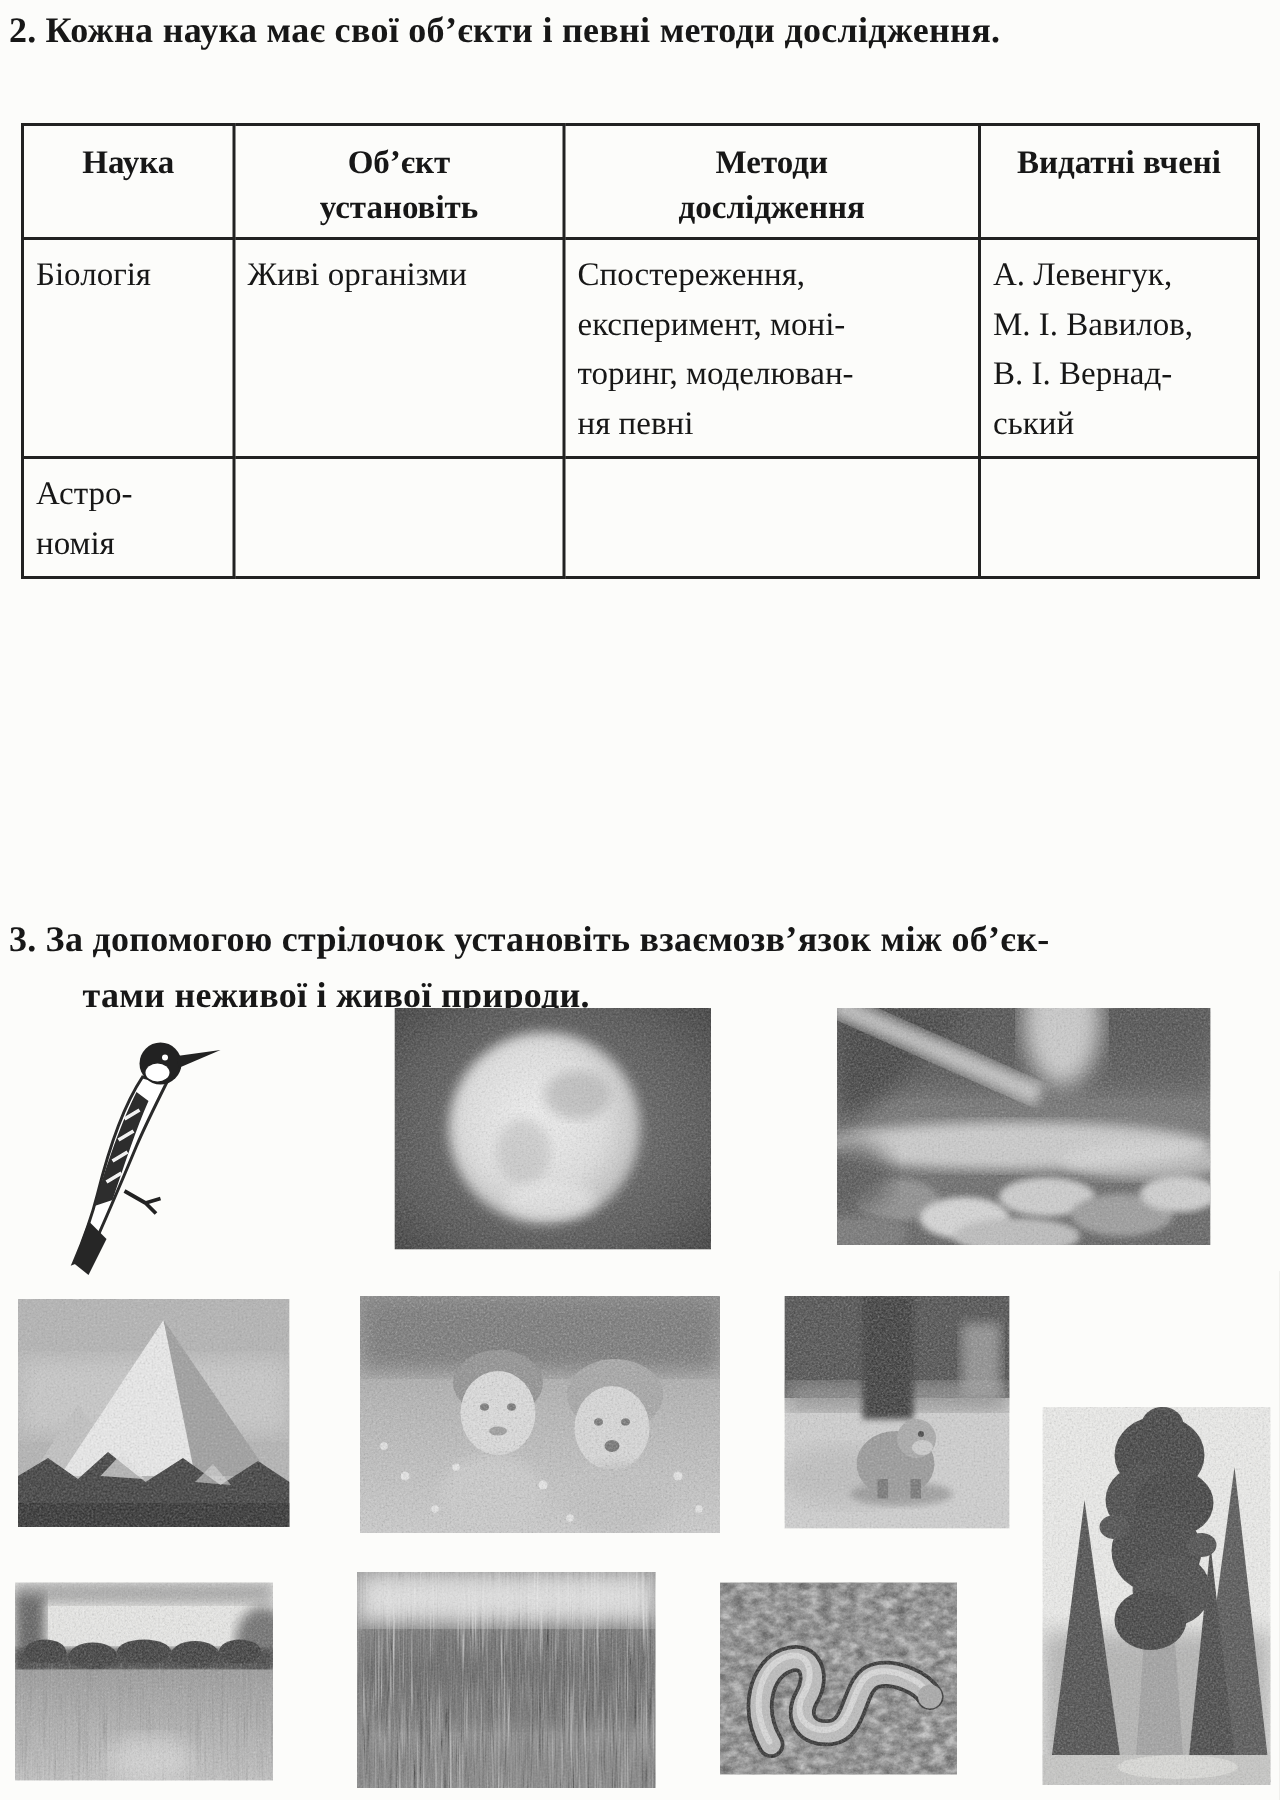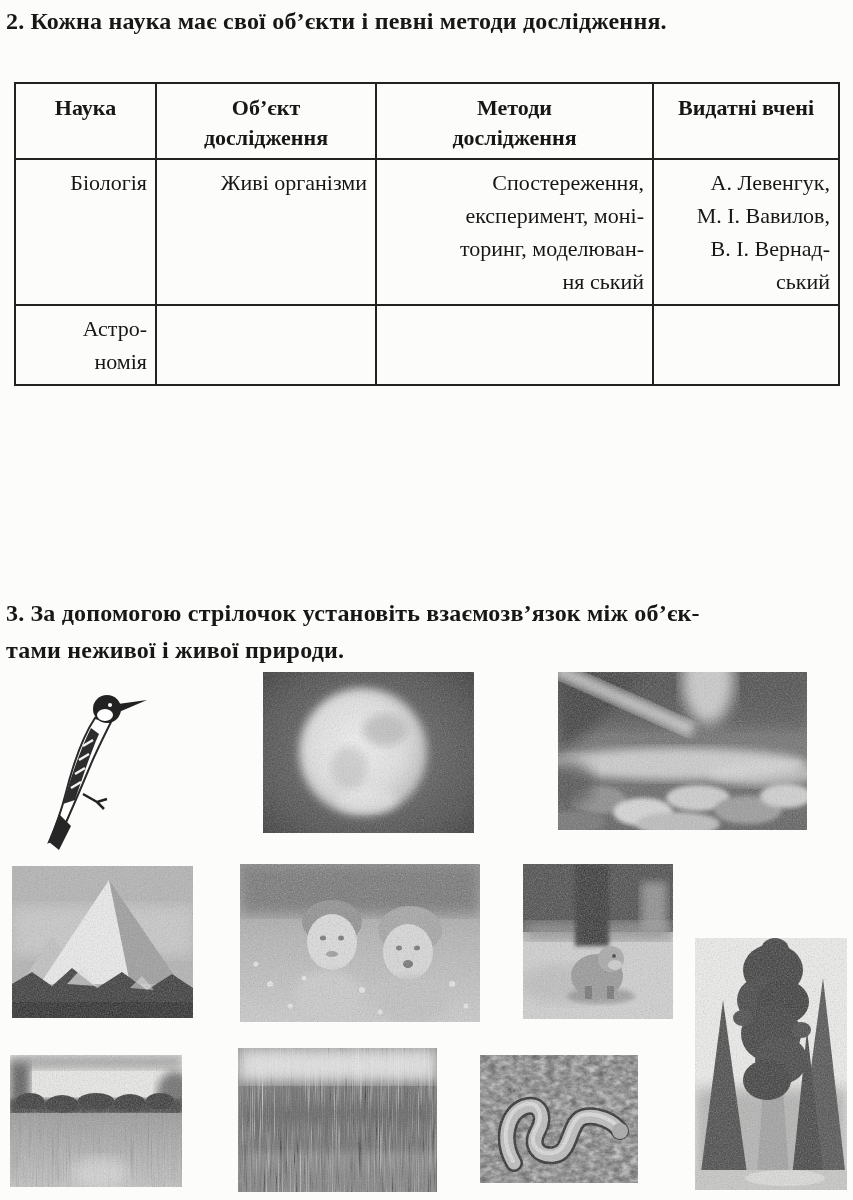--- a/index.html
+++ b/index.html
@@ -5,28 +5,28 @@
   html,body{margin:0;padding:0;background:#e8e8e4;}
   .page{
     position:relative;width:853px;height:1200px;margin:0 auto;
     background:#fcfcfa;color:#171717;overflow:hidden;
     font-family:"Liberation Serif","DejaVu Serif",serif;
   }
   
   .task-heading{position:absolute;left:6px;font-size:24px;font-weight:700;letter-spacing:.2px;line-height:37px;}
   .task-heading .tnum{font-weight:700;margin-right:6px;}
   #task2-heading{top:3px;width:846px;}
-  #task3-heading{top:595px;width:846px;}
-  #task3-heading .cont{}
+  #task3-heading{top:609px;width:846px;}
+  #task3-heading .cont{margin-left:49px;}
   
   .tbl-wrap{position:absolute;left:14px;top:48px;margin-top:34px;}
   table.science{border-collapse:collapse;table-layout:fixed;width:824px;}
   table.science th,table.science td{
     box-sizing:border-box;border:2px solid #222;white-space:pre-line;
-    padding:6px 8px;vertical-align:top;font-size:22px;line-height:1.5;text-align:right;
+    padding:6px 8px;vertical-align:top;font-size:22px;line-height:1.5;text-align:left;
   }
   table.science th{font-weight:700;text-align:center;line-height:1.35;padding-top:9px;height:74px;}
   tr.r-bio td{height:146px;}
   tr.r-sm td{height:78px;}
   
   figure.photo{position:absolute;margin:0;padding:0;}
   figure.photo svg{display:block;}
   .defs-holder{position:absolute;width:0;height:0;overflow:hidden;}
 </style>
 </head>
@@ -99,32 +99,32 @@
       <colgroup>
         <col style="width:141px">
           <col style="width:220px">
           <col style="width:277px">
           <col style="width:186px">
       </colgroup>
       <tbody>
           <tr>
         <th>Наука</th>
         <th>Об’єкт
-дослідження</th>
+установіть</th>
         <th>Методи
 дослідження</th>
         <th>Видатні вчені</th>
       </tr>
       <tr class="r-bio">
         <td>Біологія</td>
         <td>Живі організми</td>
         <td>Спостереження,
 експеримент, моні-
 торинг, моделюван-
-ня ський</td>
+ня певні</td>
         <td>А. Левенгук,
 М. І. Вавилов,
 В. І. Вернад-
 ський</td>
       </tr>
       <tr class="r-sm">
         <td>Астро-
 номія</td>
         <td></td>
         <td></td>

